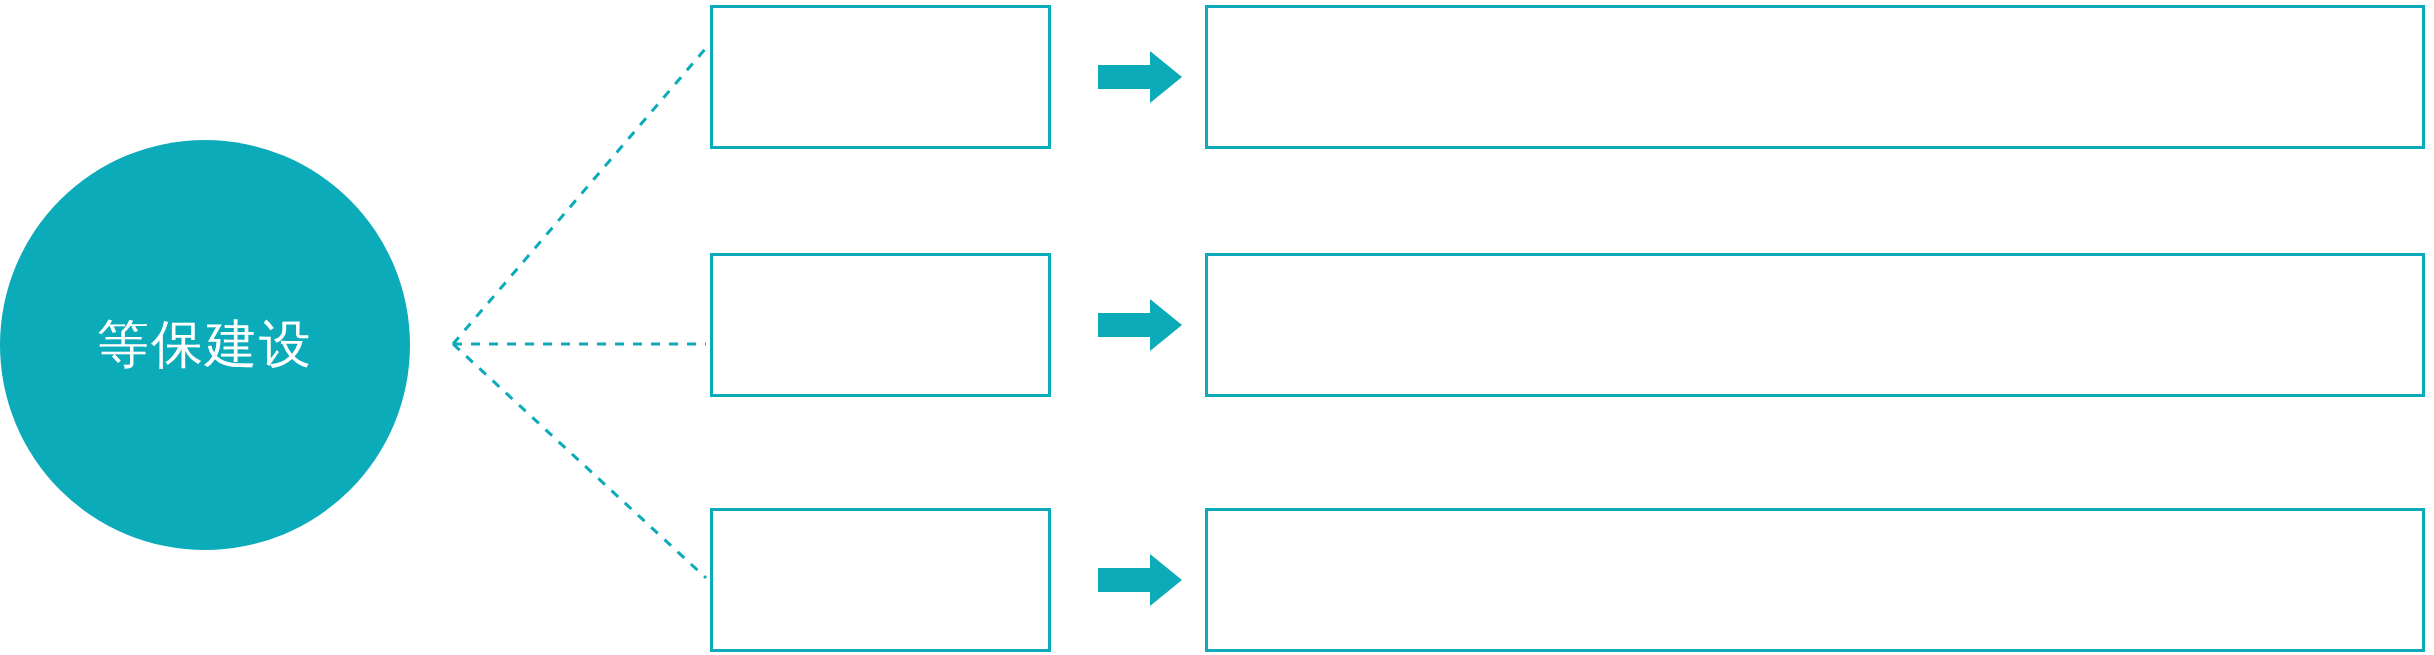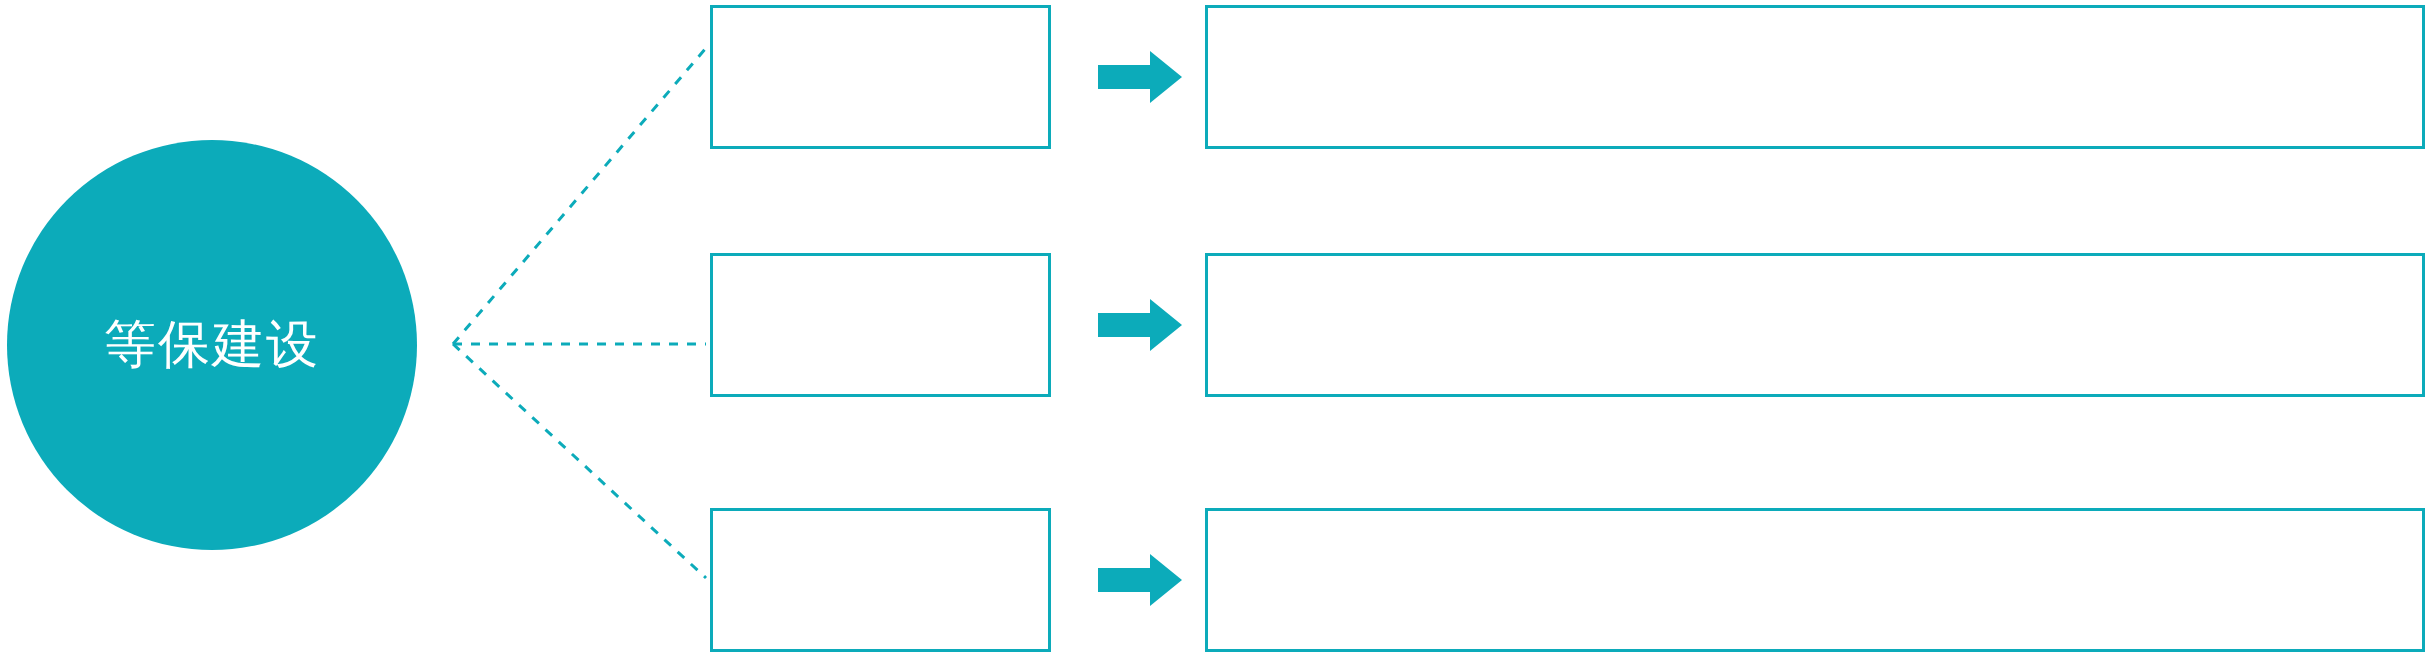--- a/index.html
+++ b/index.html
@@ -14,21 +14,21 @@
     position: relative;
     width: 2434px;
     height: 655px;
     background: #ffffff;
     overflow: hidden;
   }
 
   
   .hub-circle {
     position: absolute;
-    left: 7px;
+    left: 0px;
     top: 140px;
     width: 410px;
     height: 410px;
     border-radius: 50%;
     background: #0CABBA;
     display: flex;
     flex-direction: column;
     align-items: center;
     justify-content: center;
     box-sizing: border-box;

